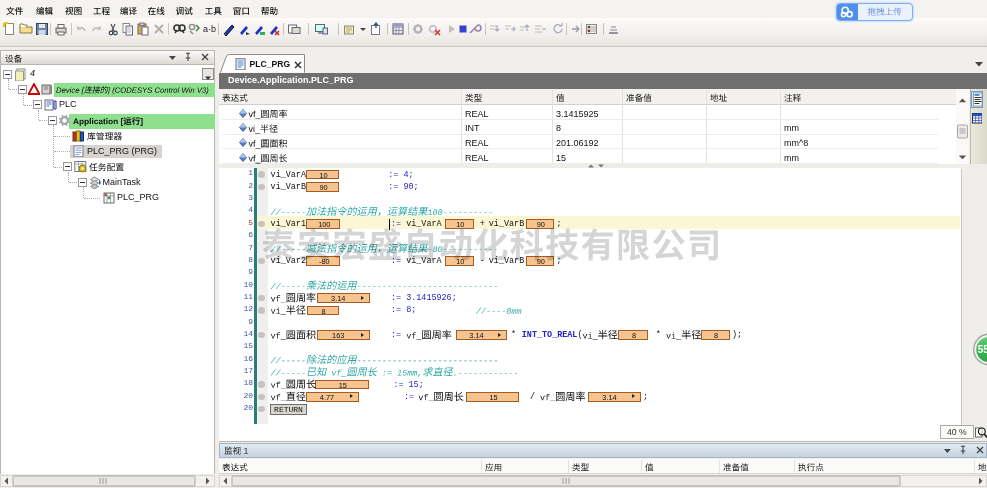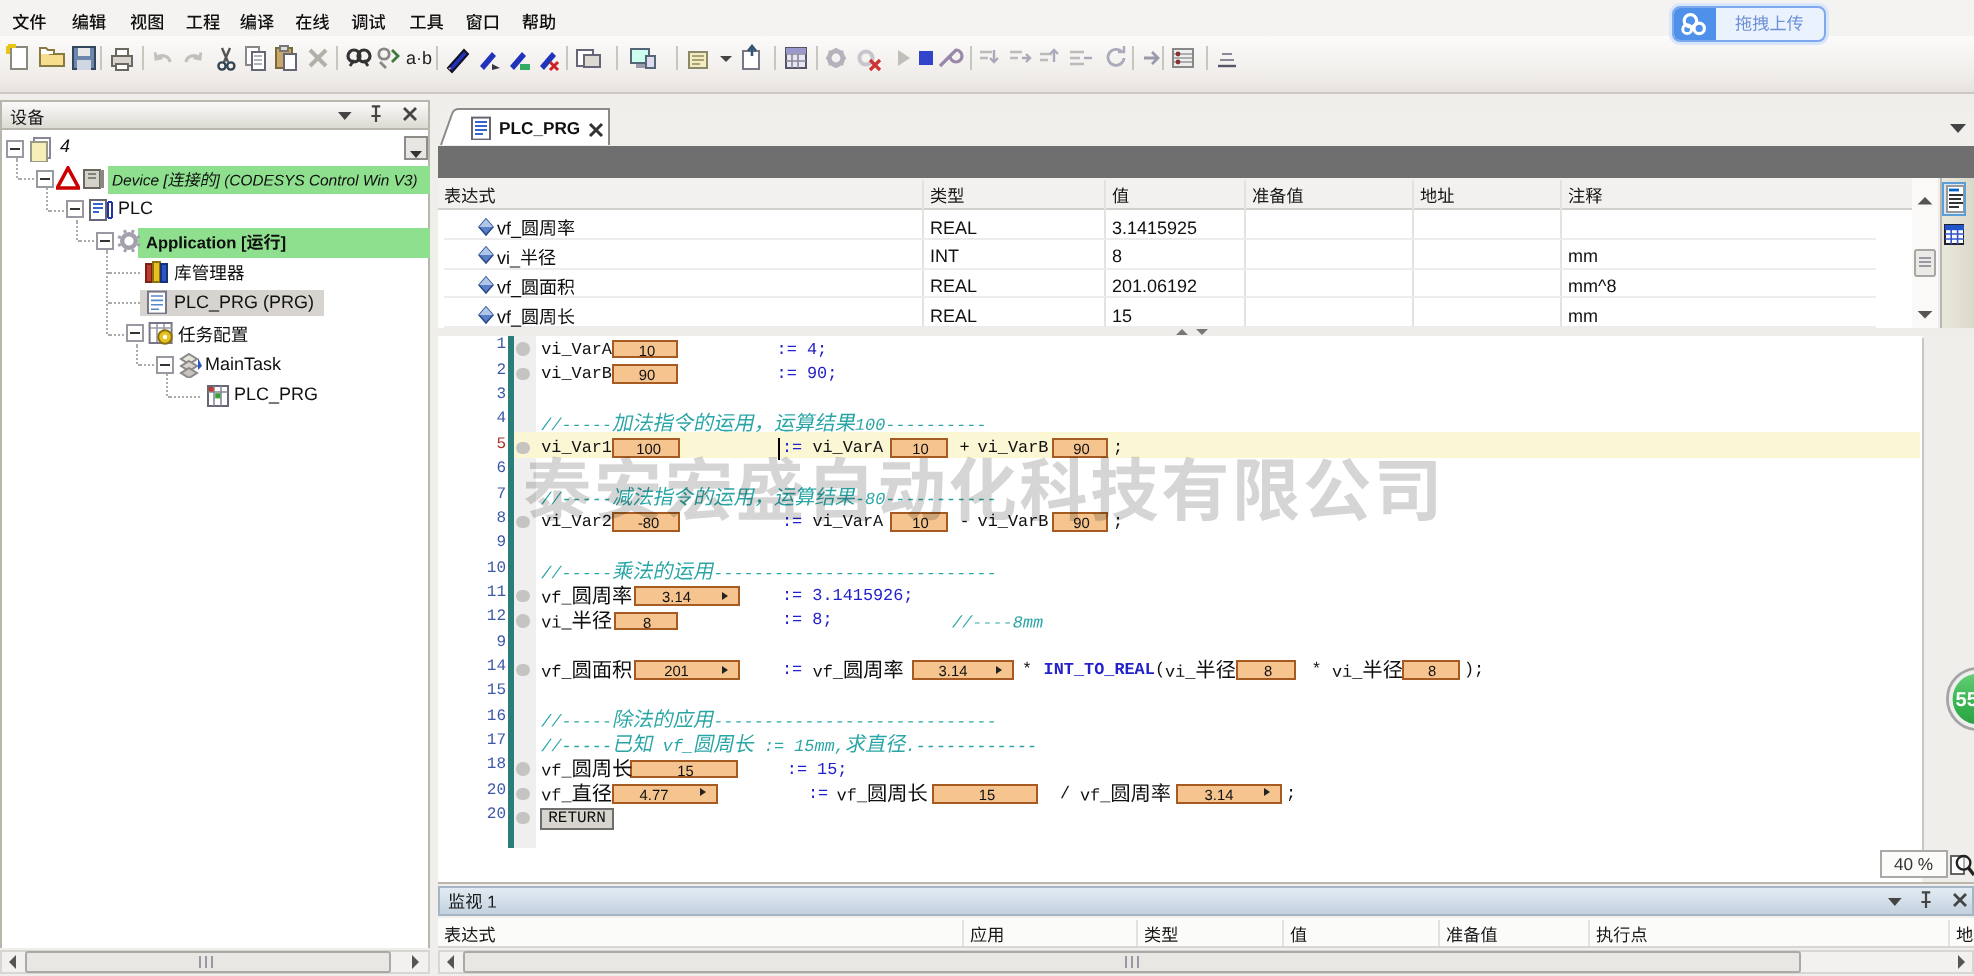--- a/index.html
+++ b/index.html
@@ -308,20 +308,21 @@
       <path d="M2.5 3h6M2.5 5h6M2.5 7h6M2.5 9h4" stroke="#36c" stroke-width="0.9"></path>
     </svg>
 <div style="position:absolute;left:249.5px;top:58.5px;width:50px;height:13px;font-family:&quot;Liberation Sans&quot;;font-size:8.6px;font-weight:bold;color:#111;">PLC_PRG</div>
 <svg width="8" height="8" style="position:absolute;left:293.5px;top:60.5px" viewBox="0 0 8 8">
       <path d="M1 1l6 6M7 1l-6 6" stroke="#333" stroke-width="1.5"></path>
     </svg>
 <svg width="10" height="8" style="position:absolute;left:974px;top:60px" viewBox="0 0 10 8">
       <path d="M1 2l4 4.5L9 2z" fill="#444"></path>
     </svg>
 <div style="position:absolute;left:219px;top:72.5px;width:768px;height:16px;background:#6F6F6F;"></div>
+<div style="position:absolute;left:228px;top:75px;width:300px;height:12px;font-family:&quot;Liberation Sans&quot;;font-size:9px;font-weight:bold;color:#fff;">Device.Application.PLC_PRG</div>
 <div style="position:absolute;left:219px;top:88.5px;width:737px;height:75px;background:#fff;"></div>
 <div style="position:absolute;left:219px;top:88.5px;width:737px;height:16.5px;background:#F2F1EF;border-bottom:1px solid #D2D0CC;box-sizing:border-box;"></div>
 <div style="position:absolute;left:461px;top:89.5px;width:1px;height:73px;background:#E4E2DF;"></div>
 <div style="position:absolute;left:552px;top:89.5px;width:1px;height:73px;background:#E4E2DF;"></div>
 <div style="position:absolute;left:622px;top:89.5px;width:1px;height:73px;background:#E4E2DF;"></div>
 <div style="position:absolute;left:706px;top:89.5px;width:1px;height:73px;background:#E4E2DF;"></div>
 <div style="position:absolute;left:780px;top:89.5px;width:1px;height:73px;background:#E4E2DF;"></div>
 <div style="position:absolute;left:222px;top:118.8px;width:716px;height:1px;background:#EDECEA;"></div>
 <svg width="8" height="9" style="position:absolute;left:238.5px;top:108.5px" viewBox="0 0 8 9">
       <path d="M4 0.5L7.5 4.5L4 8.5L0.5 4.5z" fill="#5B7FC4" stroke="#2A4A8C" stroke-width="0.8"></path>
@@ -454,21 +455,21 @@
 <div style="position:absolute;left:317px;top:293.20000000000005px;width:52.5px;height:9.6px;background:#F5C48F;border:1px solid #A55B21;box-sizing:border-box;">
       <div style="position:absolute;left:0;top:0.2px;width:40.5px;text-align:center;font-family:&quot;Liberation Sans&quot;;font-size:7.4px;color:#111;">3.14</div>
       <span style="position:absolute;right:5px;top:1.4px;width:0;height:0;border-left:3.4px solid #222;border-top:2.8px solid transparent;border-bottom:2.8px solid transparent;"></span>
     </div>
 <div style="position:absolute;left:391px;top:292.1px;height:12.35px;line-height:12.45px;font-family:&quot;Liberation Mono&quot;,monospace;font-size:8.43px;letter-spacing:0.002px;font-weight:normal;font-style:normal;color:#2222CC;white-space:pre;">:= 3.1415926;</div>
 <div style="position:absolute;left:306.5px;top:305.55px;width:32px;height:9.6px;background:#F5C48F;border:1px solid #A55B21;box-sizing:border-box;">
       <div style="position:absolute;left:0;top:0.2px;width:32px;text-align:center;font-family:&quot;Liberation Sans&quot;;font-size:7.4px;color:#111;">8</div>
     </div>
 <div style="position:absolute;left:391px;top:304.45px;height:12.35px;line-height:12.45px;font-family:&quot;Liberation Mono&quot;,monospace;font-size:8.43px;letter-spacing:0.002px;font-weight:normal;font-style:normal;color:#2222CC;white-space:pre;">:= 8;</div>
 <div style="position:absolute;left:317px;top:330.25px;width:52.5px;height:9.6px;background:#F5C48F;border:1px solid #A55B21;box-sizing:border-box;">
-      <div style="position:absolute;left:0;top:0.2px;width:40.5px;text-align:center;font-family:&quot;Liberation Sans&quot;;font-size:7.4px;color:#111;">201</div>
+      <div style="position:absolute;left:0;top:0.2px;width:40.5px;text-align:center;font-family:&quot;Liberation Sans&quot;;font-size:7.4px;color:#111;">163</div>
       <span style="position:absolute;right:5px;top:1.4px;width:0;height:0;border-left:3.4px solid #222;border-top:2.8px solid transparent;border-bottom:2.8px solid transparent;"></span>
     </div>
 <div style="position:absolute;left:391px;top:329.15px;height:12.35px;line-height:12.45px;font-family:&quot;Liberation Mono&quot;,monospace;font-size:8.43px;letter-spacing:0.002px;font-weight:normal;font-style:normal;color:#2222CC;white-space:pre;">:=</div>
 <div style="position:absolute;left:456px;top:330.25px;width:51px;height:9.6px;background:#F5C48F;border:1px solid #A55B21;box-sizing:border-box;">
       <div style="position:absolute;left:0;top:0.2px;width:39px;text-align:center;font-family:&quot;Liberation Sans&quot;;font-size:7.4px;color:#111;">3.14</div>
       <span style="position:absolute;right:5px;top:1.4px;width:0;height:0;border-left:3.4px solid #222;border-top:2.8px solid transparent;border-bottom:2.8px solid transparent;"></span>
     </div>
 <div style="position:absolute;left:511px;top:329.15px;height:12.35px;line-height:12.45px;font-family:&quot;Liberation Mono&quot;,monospace;font-size:8.43px;letter-spacing:0.002px;font-weight:normal;font-style:normal;color:#111;white-space:pre;">*</div>
 <div style="position:absolute;left:521.8px;top:329.15px;height:12.35px;line-height:12.45px;font-family:&quot;Liberation Mono&quot;,monospace;font-size:8.43px;letter-spacing:0.002px;font-weight:bold;font-style:normal;color:#2222CC;white-space:pre;">INT_TO_REAL</div>
 <div style="position:absolute;left:577.5px;top:329.15px;height:12.35px;line-height:12.45px;font-family:&quot;Liberation Mono&quot;,monospace;font-size:8.43px;letter-spacing:0.002px;font-weight:normal;font-style:normal;color:#111;white-space:pre;">(</div>

